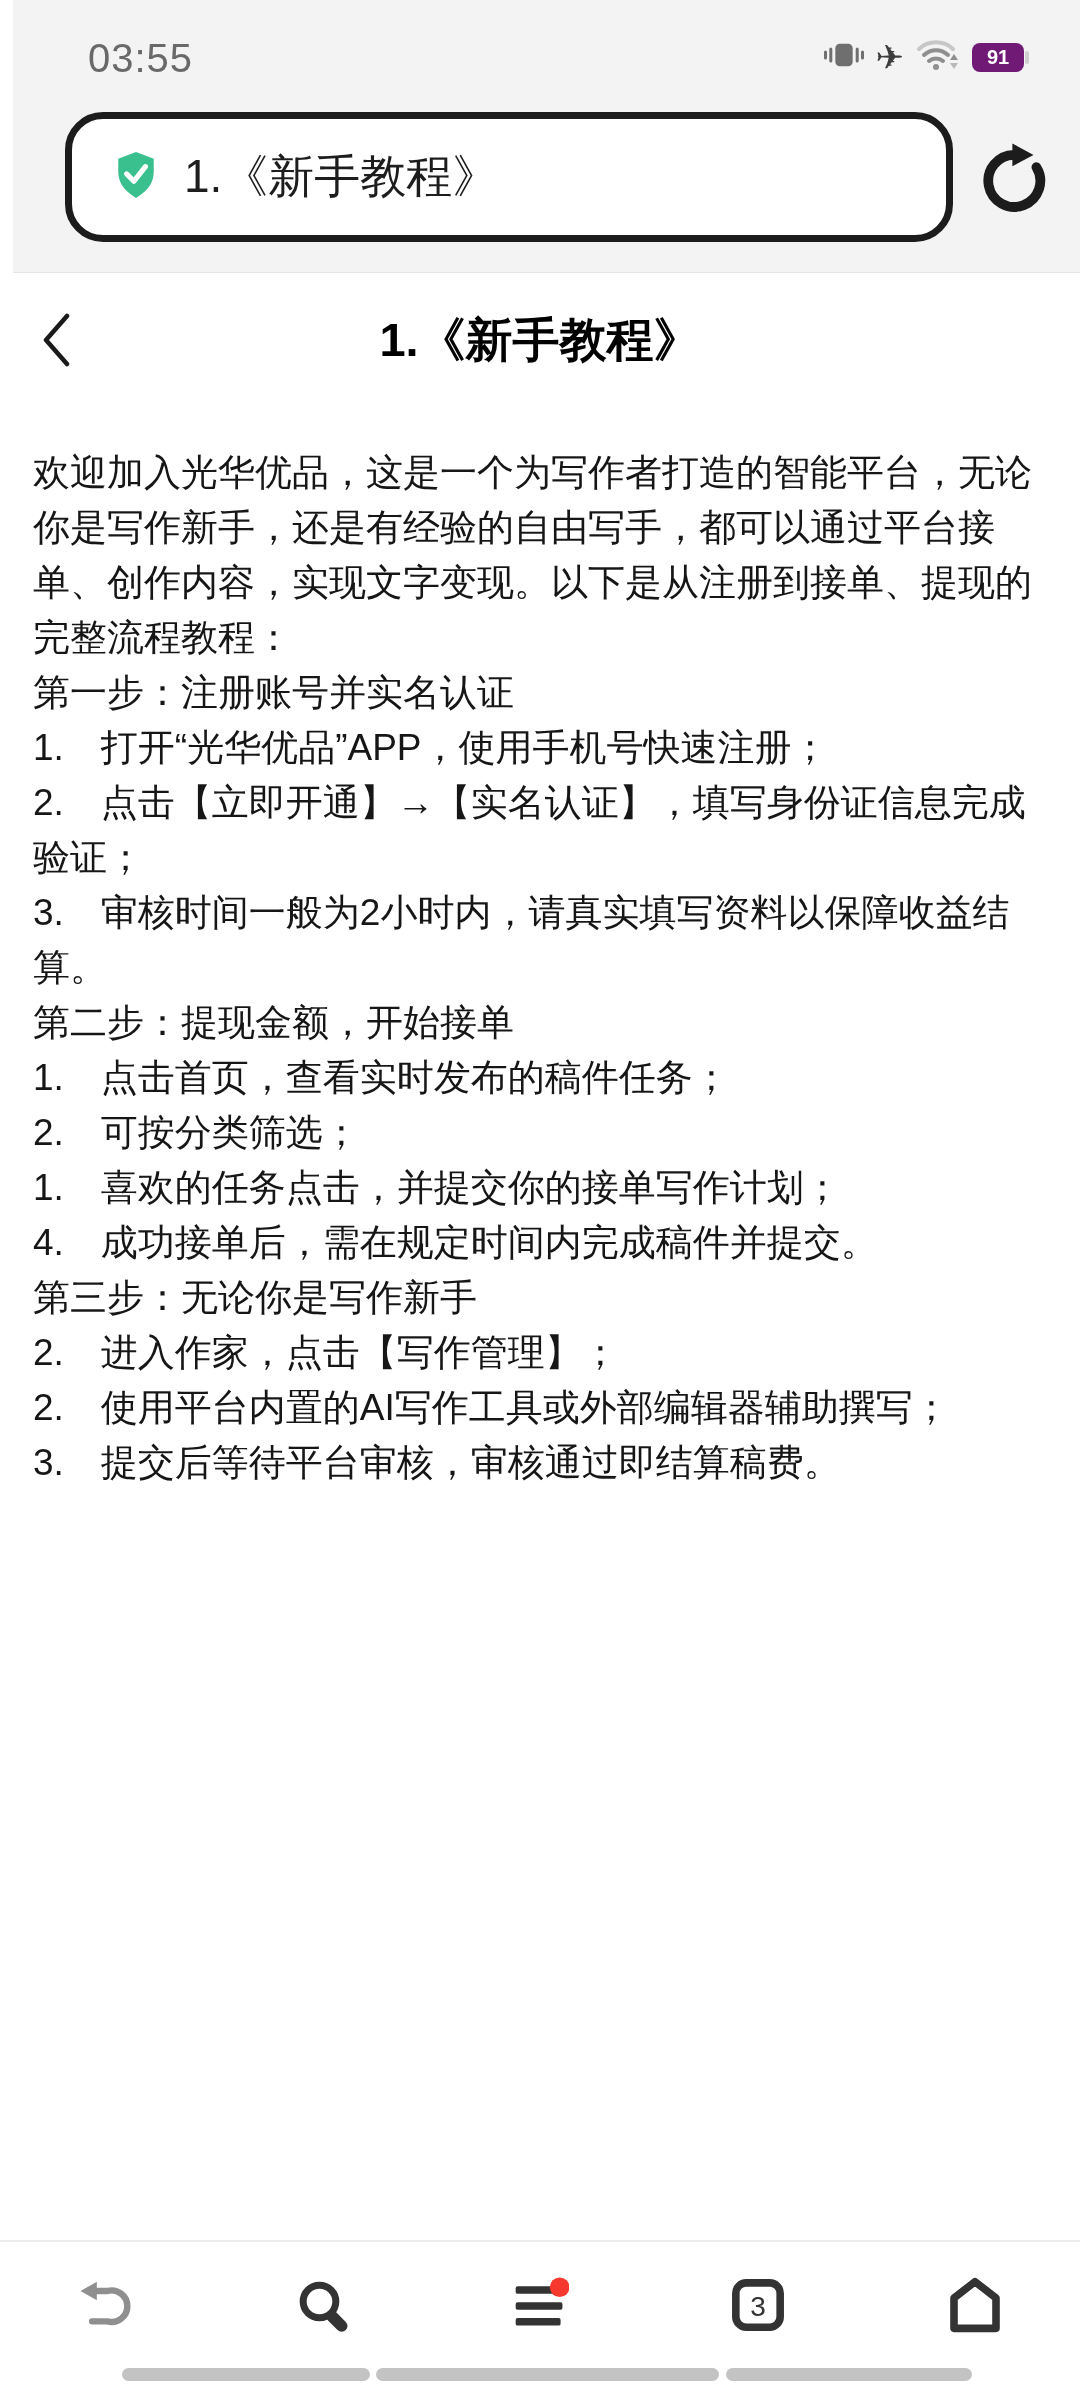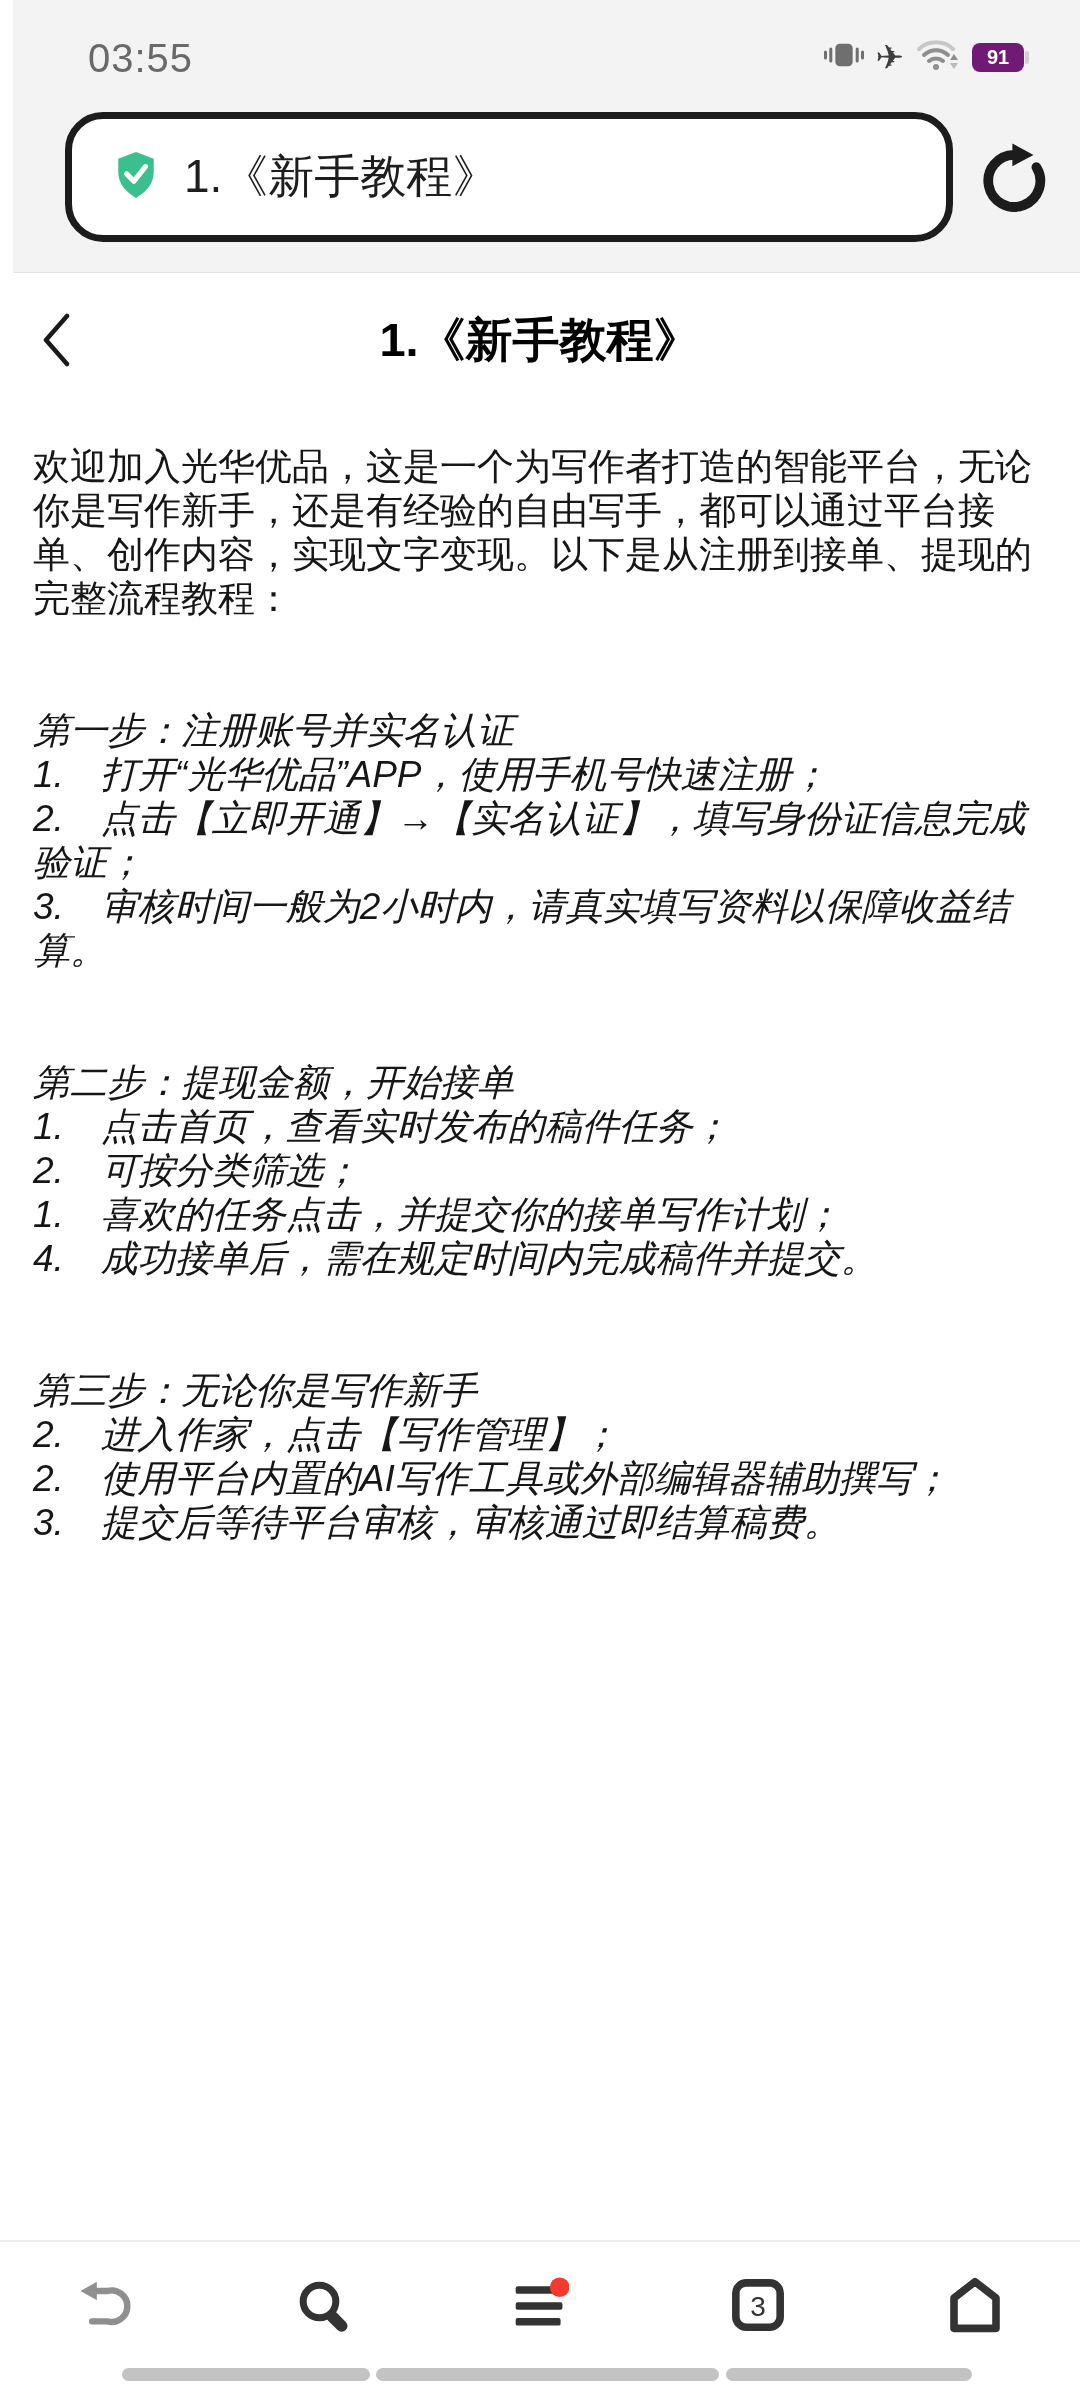--- a/index.html
+++ b/index.html
@@ -20,23 +20,23 @@
   .pill{position:absolute;left:52px;top:112px;width:888px;height:130px;box-sizing:border-box;
         background:#fff;border:7px solid #1c1c1c;border-radius:38px;
         display:flex;align-items:center;padding-left:40px;gap:24px;}
   .pill-text{font-size:46px;color:#1d1d1d;white-space:nowrap;overflow:hidden;}
   .refresh-btn{position:absolute;right:24px;top:134px;width:84px;height:84px;display:flex;align-items:center;justify-content:center;}
   
   .content{position:absolute;top:273px;left:0;right:0;bottom:146px;background:#fff;}
   .page-head{position:relative;height:64px;margin-top:36px;}
   .back-chevron{position:absolute;left:41px;top:4px;}
   .page-title{margin:0;text-align:center;font-size:47px;font-weight:bold;color:#000;line-height:62px;}
-  .text-col{margin:72px 33px 0 33px;font-size:37px;line-height:44px;color:#161616;}
+  .text-col{margin:72px 33px 0 33px;font-size:37px;line-height:55px;color:#161616;}
   .text-col p{margin:0;}
-  .section{margin-top:88px;font-style:italic;}
+  .section{}
   .line{display:block;}
   
   .toolbar{position:absolute;left:0;right:0;bottom:0;height:146px;background:#fff;border-top:2px solid #ececec;}
   .tool-row{display:flex;justify-content:space-between;padding:32px 76px 0 76px;}
   .tool-btn{width:58px;height:62px;display:flex;align-items:center;justify-content:center;position:relative;}
   .grab-bars{position:absolute;bottom:6px;left:0;right:0;height:14px;}
   .grab-bars .bar{position:absolute;top:0;height:13px;border-radius:7px;background:#c3c3c3;}
   .bar1{left:122px;width:248px;}
   .bar2{left:376px;width:343px;}
   .bar3{left:726px;width:246px;}

